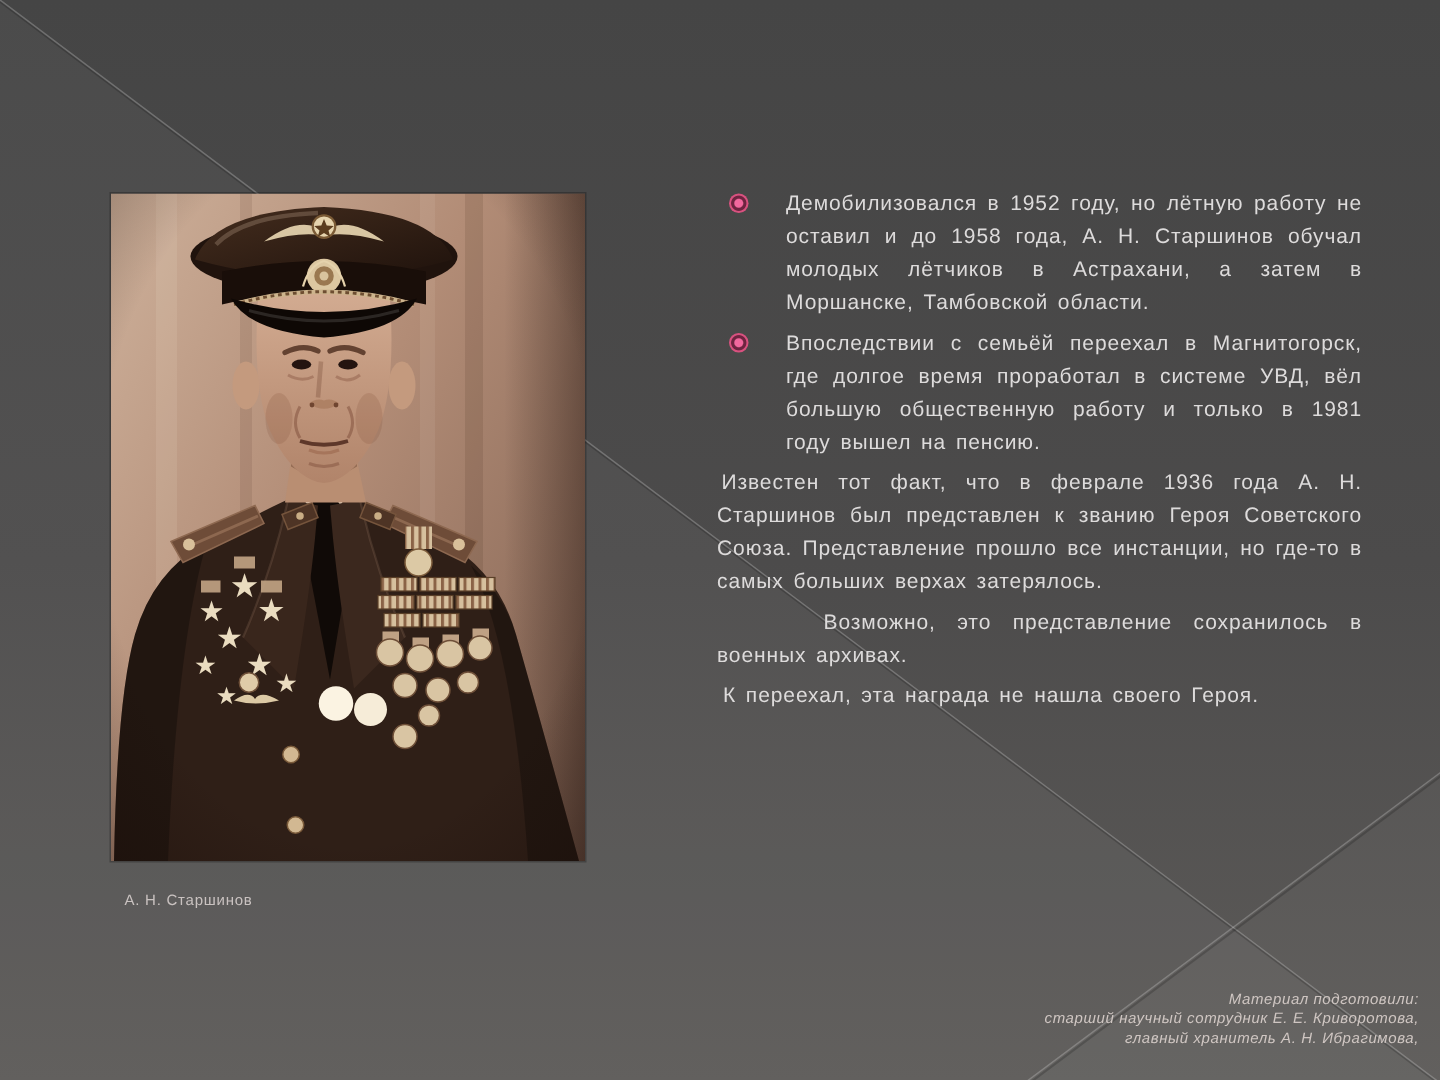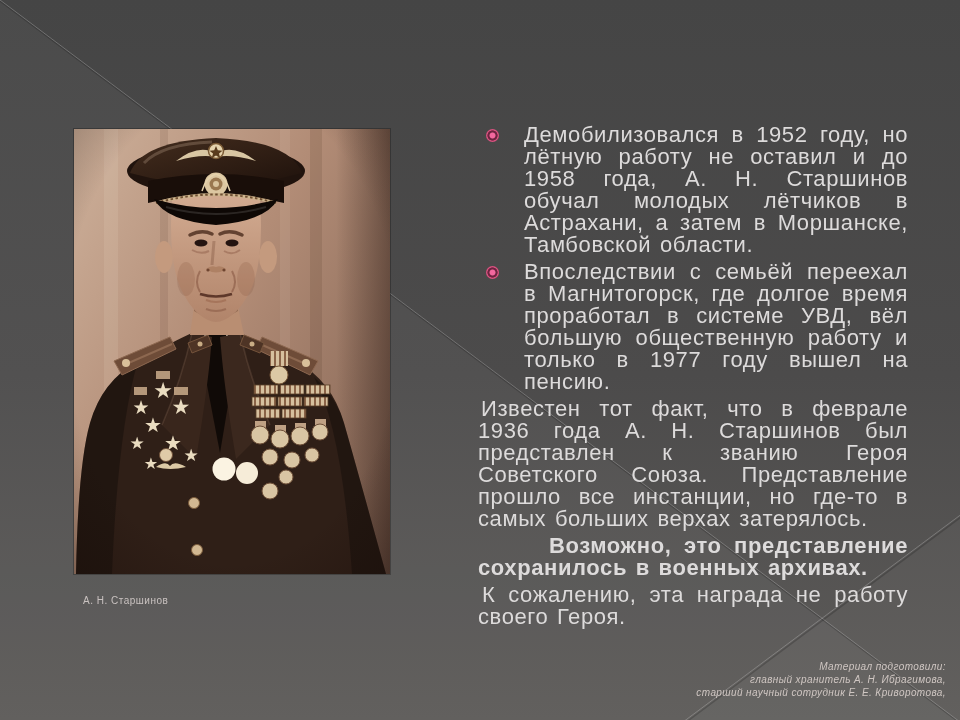--- a/index.html
+++ b/index.html
@@ -16,33 +16,33 @@
     position:absolute;left:74px;top:129px;width:316px;height:445px;
     box-shadow:0 0 0 1px rgba(0,0,0,.25);
   }
   .photo svg{display:block;}
   .photo-caption{
     position:absolute;left:83px;top:595px;
     font-size:10px;color:#c9c2c0;letter-spacing:.5px;
   }
   .textcol{
     position:absolute;left:478px;top:124px;width:430px;
-    color:#dddbdb;font-size:22px;line-height:22px;
+    color:#dddbdb;font-size:14px;line-height:22px;
     letter-spacing:.6px;word-spacing:2px;
     text-align:justify;text-align-last:left;
   }
   .textcol p{margin:0 0 5px 0;}
   .li{position:relative;padding-left:46px;}
   .bullet{
     position:absolute;left:8px;top:5px;width:13px;height:13px;border-radius:50%;
     background:radial-gradient(circle at 50% 50%,
       #f2689e 0 2.6px,#6e2440 3.4px 4.8px,#d8517f 5.4px 100%);
   }
   .p-fact{margin-left:35px;text-indent:3px;}
-  .p-maybe{margin-left:30px;text-indent:71px;font-weight:bold;}
+  .p-maybe{margin-left:30px;text-indent:71px;}
   .p-alas{margin-left:30px;text-indent:4px;}
   .credits{
     position:absolute;right:14px;top:660px;text-align:right;
     font-size:10px;line-height:13px;color:#cfc6c2;letter-spacing:.4px;font-style:italic;
   }
 </style>
 </head>
 <body>
 
 <div class="slide">
@@ -221,26 +221,26 @@
 
   <div class="photo-caption">А. Н. Старшинов</div>
 
   <div class="textcol">
     <p class="li">
       <span class="bullet"></span>
       <span>Демобилизовался в 1952 году, но лётную работу не оставил и до 1958 года, А. Н. Старшинов обучал молодых лётчиков в Астрахани, а затем в Моршанске, Тамбовской области.</span>
     </p>
     <p class="li">
       <span class="bullet"></span>
-      <span>Впоследствии с семьёй переехал в Магнитогорск, где долгое время проработал в системе УВД, вёл большую общественную работу и только в 1977 году вышел на пенсию.</span>
+      <span>Впоследствии с семьёй переехал в Магнитогорск, где долгое время проработал в системе УВД, вёл большую общественную работу и только в 1981 году вышел на пенсию.</span>
     </p>
     <p class="p-fact">Известен тот факт, что в феврале 1936 года А. Н. Старшинов был представлен к званию Героя Советского Союза. Представление прошло все инстанции, но где-то в самых больших верхах затерялось.</p>
     <p class="p-maybe">Возможно, это представление сохранилось в военных архивах.</p>
-    <p class="p-alas">К сожалению, эта награда не работу своего Героя.</p>
+    <p class="p-alas">К переехал, эта награда не нашла своего Героя.</p>
   </div>
 
   <div class="credits">
     <div>Материал подготовили:</div>
+    <div>старший научный сотрудник  Е. Е. Криворотова,</div>
     <div>главный хранитель А. Н. Ибрагимова,</div>
-    <div>старший научный сотрудник  Е. Е. Криворотова,</div>
   </div>
 
 </div>
 
 </body></html>

